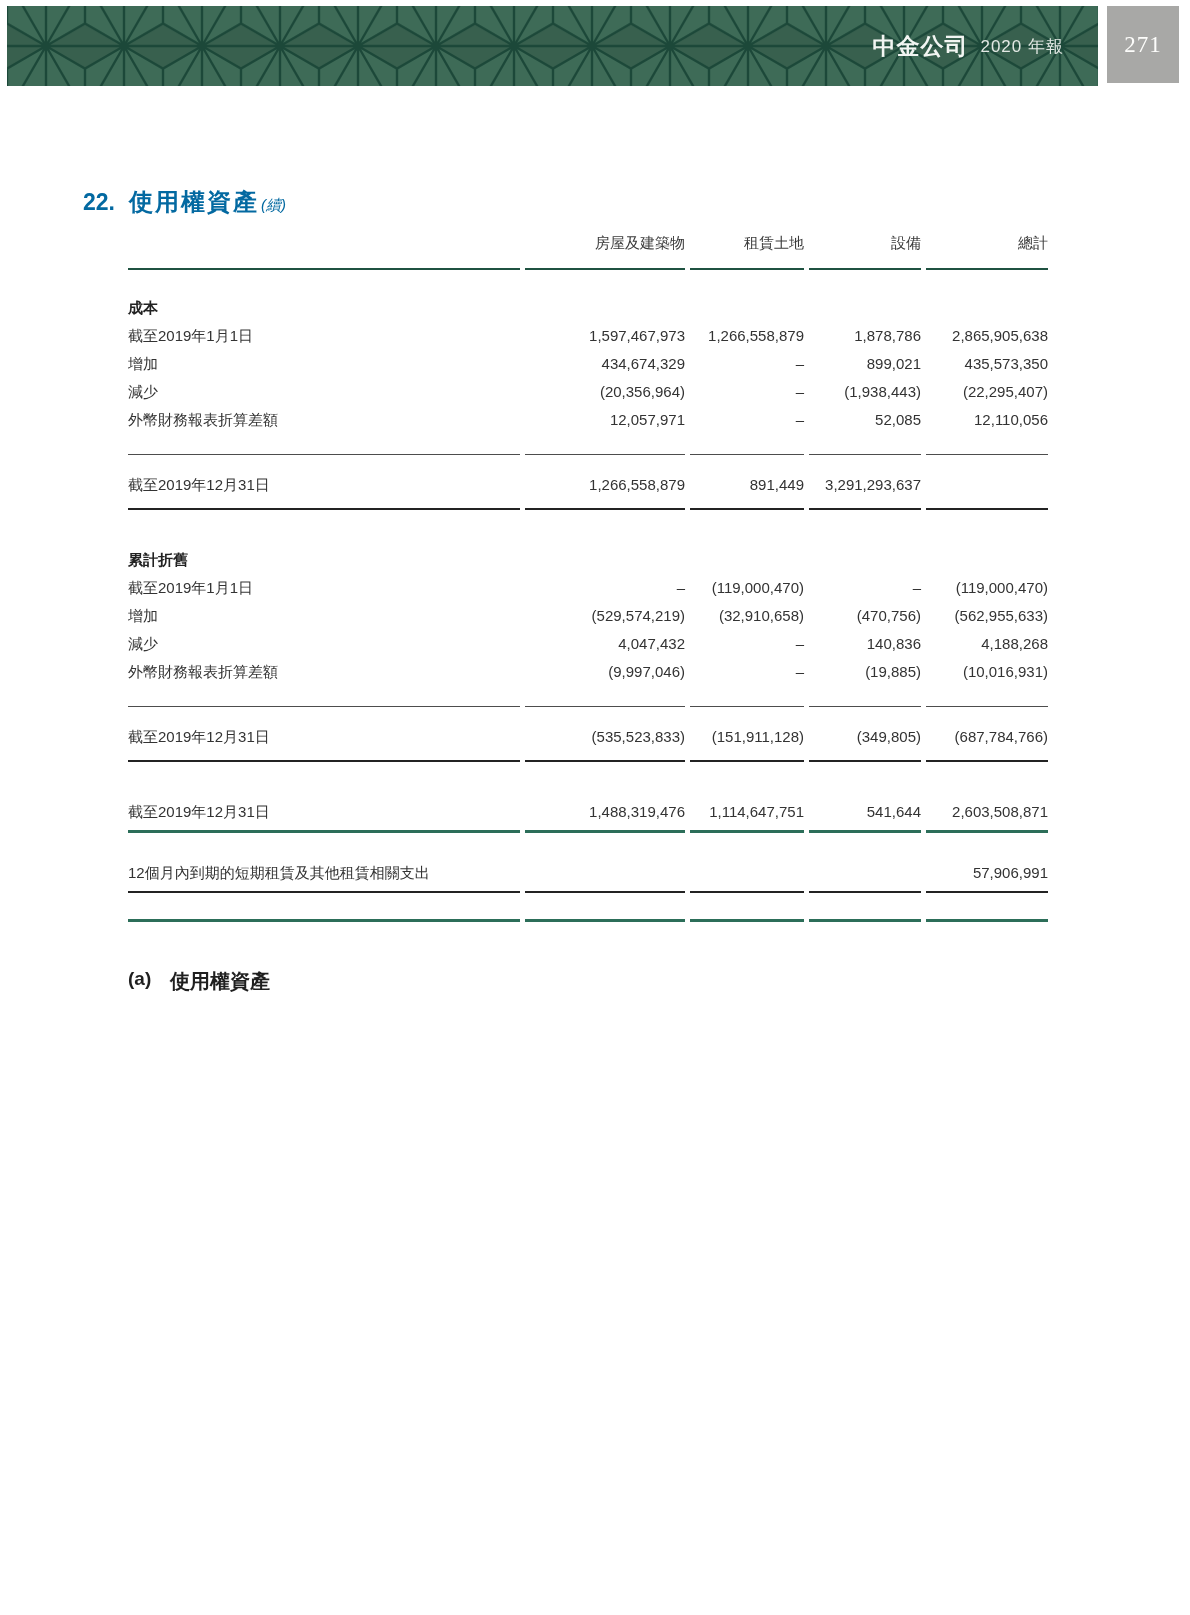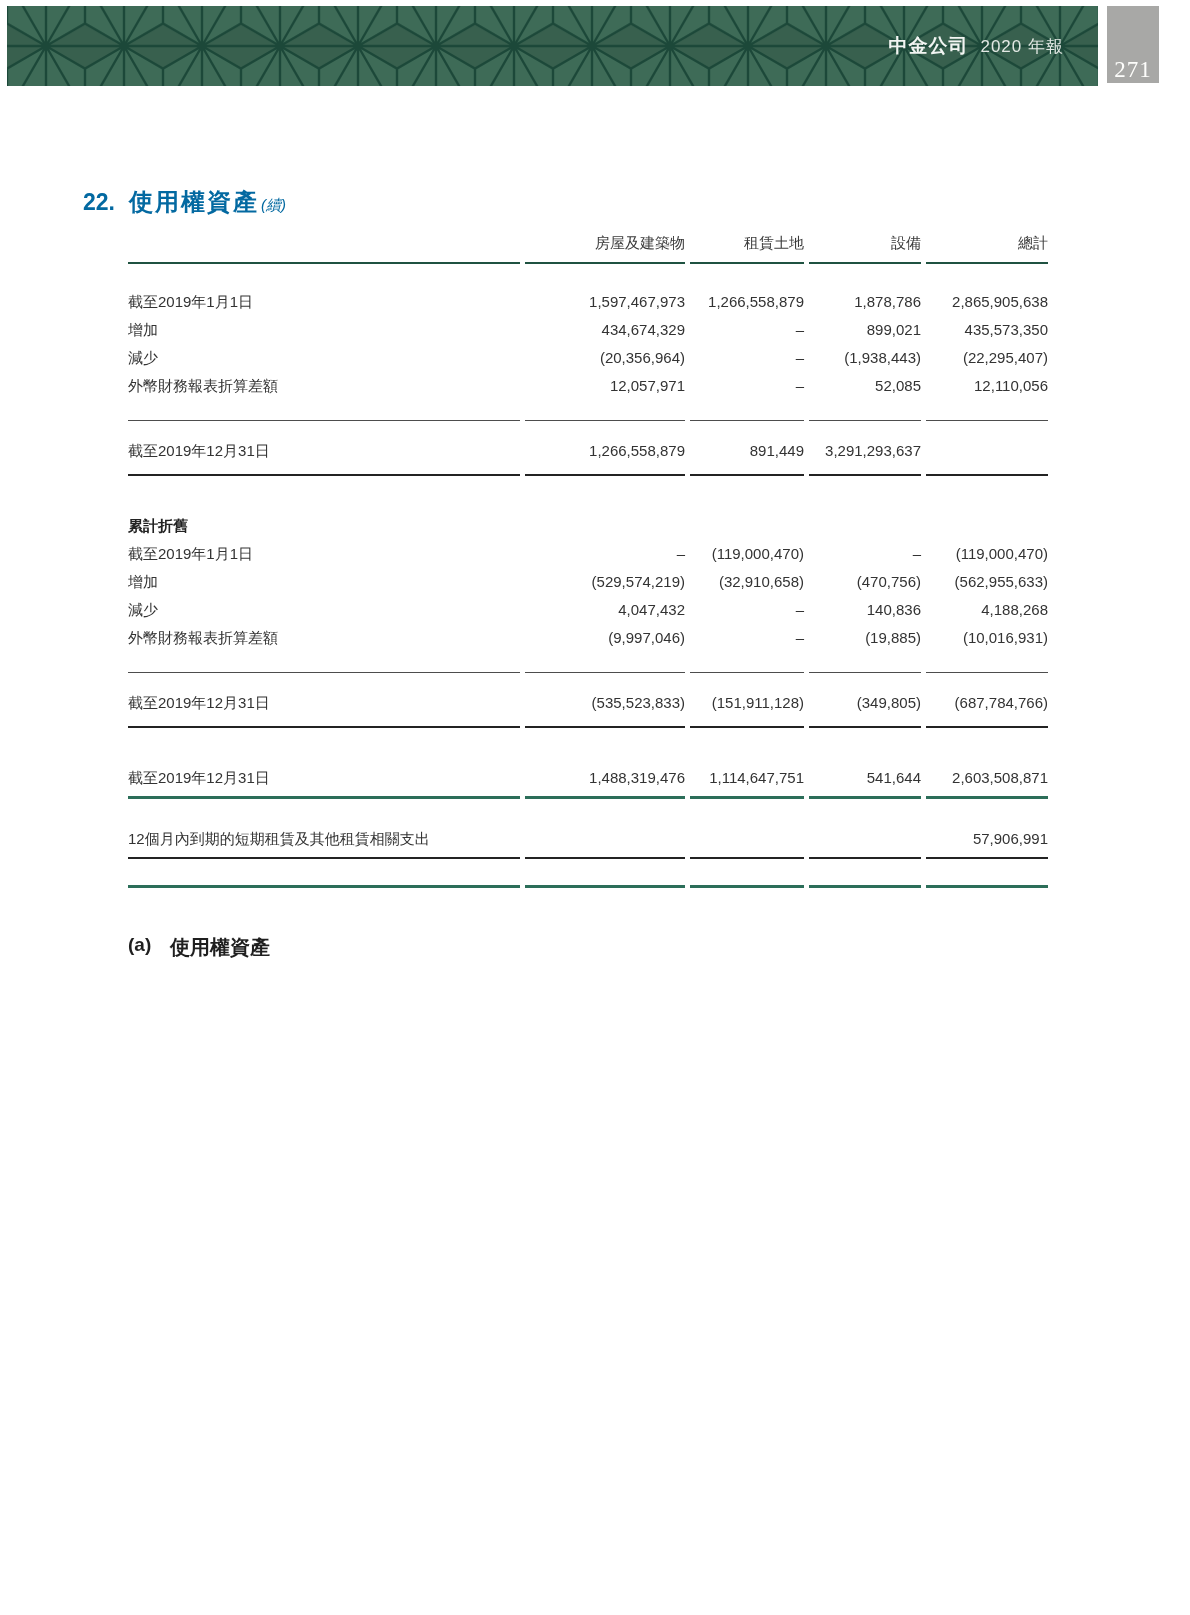--- a/index.html
+++ b/index.html
@@ -8,41 +8,41 @@
     font-family:"Liberation Sans","DejaVu Sans",sans-serif;color:#333;
     -webkit-font-smoothing:antialiased;
   }
   
   .banner{position:absolute;left:7px;top:6px;width:1091px;height:80px;overflow:hidden;}
   .banner svg{display:block;}
   .banner-text{
     position:absolute;right:34px;top:0;height:80px;display:flex;align-items:center;gap:12px;
     color:#f2f5f2;
   }
-  .banner-company{font-size:19px;font-weight:bold;letter-spacing:1px;}
+  .banner-company{font-size:23px;font-weight:bold;letter-spacing:1px;}
   .banner-report{font-size:17px;font-weight:400;opacity:.92;letter-spacing:1px;}
   .pagenum-box{
-    position:absolute;left:1107px;top:6px;width:52px;height:77px;background:#a8a8a6;
-    display:flex;align-items:flex-end;justify-content:center;
+    position:absolute;left:1107px;top:6px;width:72px;height:77px;background:#a8a8a6;
+    display:flex;align-items:center;justify-content:center;
   }
   .pagenum{font-family:"Liberation Serif","DejaVu Serif",serif;font-size:23px;color:#fdfdfb;letter-spacing:1px;}
 
   
   .title{margin:186px 0 0 83px;color:#0369a1;white-space:nowrap;}
   .title-number{font-size:23px;font-weight:bold;margin-right:14px;}
   .title-main{font-size:24px;font-weight:bold;letter-spacing:2px;}
   .title-suffix{font-size:15px;font-style:italic;margin-left:2px;}
 
   
   .tbl{margin:12px 0 0 128px;width:920px;font-size:15px;}
   .trow{display:grid;grid-template-columns:1fr 160px 114px 112px 122px;column-gap:5px;}
   .cl{text-align:left;line-height:28px;white-space:nowrap;}
   .cn{text-align:right;line-height:28px;white-space:nowrap;}
   .hdr .cn,.hdr .cl{line-height:26px;color:#3a3a3a;}
-  .hdr{padding-bottom:6px;}
+  .hdr{padding-bottom:12px;}
   .sec-label{font-weight:bold;color:#222;}
   .total .cl,.total .cn{padding-top:16px;padding-bottom:9px;}
   .single .cl,.single .cn{padding-bottom:4px;}
   .rulerow .seg{height:0;}
   .r-green-hdr .seg{border-bottom:2.5px solid #1f5241;}
   .r-thin .seg{border-bottom:1px solid #4d4d4d;}
   .r-dark .seg{border-bottom:2px solid #232323;}
   .r-green-heavy .seg{border-bottom:3px solid #2c6e59;} .sp20{height:20px;} .sp24{height:24px;} .sp26{height:26px;} .sp36{height:36px;}
 
   
@@ -108,20 +108,27 @@
     <div class="seg"></div>
       <div class="seg"></div>
       <div class="seg"></div>
       <div class="seg"></div>
       <div class="seg"></div>
   </div>
 
   <div class="sp24"></div>
 
   <div class="trow">
+    <div class="cl sec-label">成本</div>
+    <div class="cn"></div>
+      <div class="cn"></div>
+      <div class="cn"></div>
+      <div class="cn"></div>
+  </div>
+  <div class="trow">
     <div class="cl">截至2019年1月1日</div>
     <div class="cn">1,597,467,973</div>
     <div class="cn">1,266,558,879</div>
     <div class="cn">1,878,786</div>
     <div class="cn">2,865,905,638</div>
   </div>
   <div class="trow">
     <div class="cl">增加</div>
     <div class="cn">434,674,329</div>
     <div class="cn">–</div>

